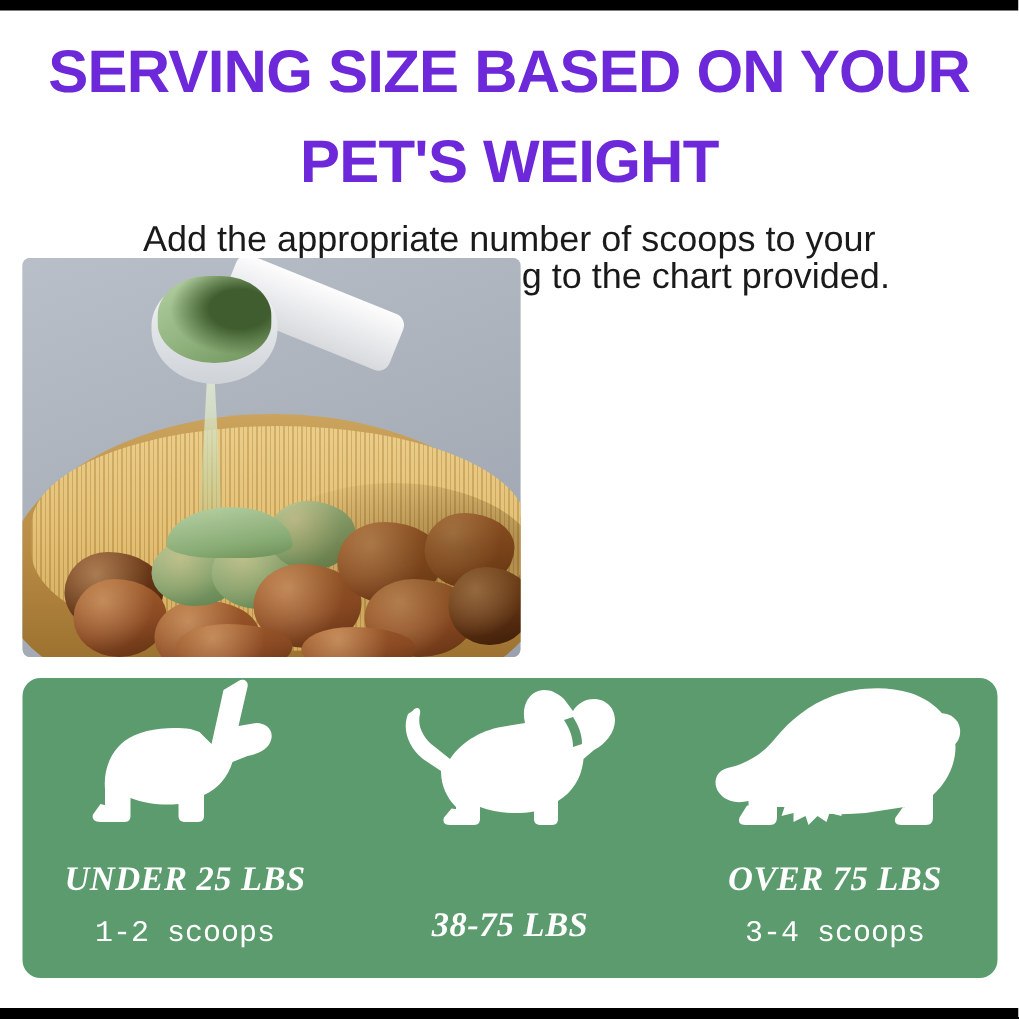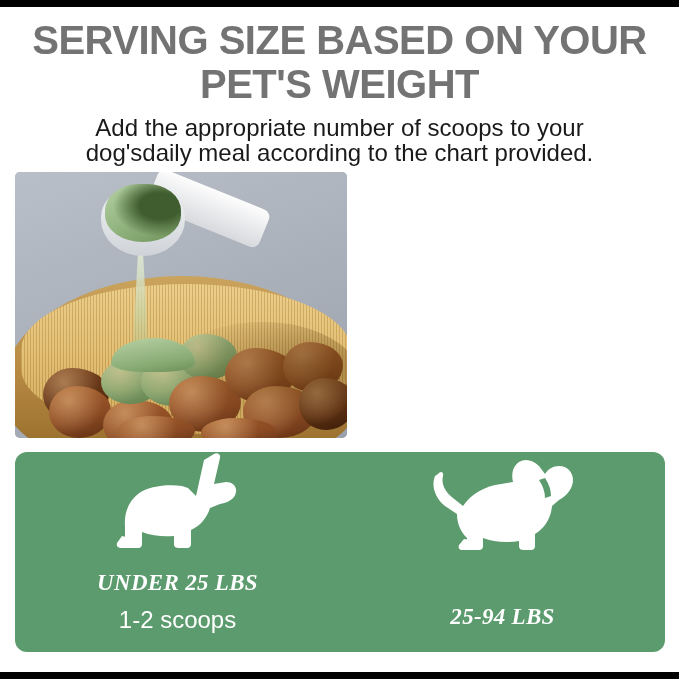--- a/index.html
+++ b/index.html
@@ -12,23 +12,23 @@
   }
   .edge-bar{position:absolute;left:0;width:679px;height:7px;background:#000;}
   .edge-bar.top{top:0;}
   .edge-bar.bottom{bottom:0;}
 
   
   .header{position:absolute;top:18px;left:0;width:679px;text-align:center;}
   .headline{
     font-weight:bold;
     font-size:40px;
-    line-height:44px;
+    line-height:60px;
     letter-spacing:-0.5px;
-    color:#737373;
+    color:#6d28d9;
     margin:0 30px;
   }
   .subhead{
     font-size:24px;
     line-height:25px;
     color:#1a1a1a;
     margin:9px 60px 0 60px;
   }
 
   
@@ -115,21 +115,21 @@
   .cell{flex:1;position:relative;display:flex;flex-direction:column;
         align-items:center;justify-content:space-between;padding-bottom:18px;}
   .dog{height:104px;display:flex;align-items:flex-end;justify-content:center;margin-bottom:8px;}
   .dog svg{display:block;}
   .w-label{
     font-family:"Liberation Serif",serif;
     font-style:italic;font-weight:bold;
     font-size:23px;color:#ffffff;letter-spacing:.3px;
     white-space:nowrap;margin-bottom:4px;
   }
-  .s-label{font-size:24px;color:#ffffff;white-space:nowrap;}
+  .s-label{font-size:20px;color:#ffffff;white-space:nowrap;font-family:Liberation Mono, monospace;}
 </style>
 </head>
 <body>
 
 <div class="edge-bar top"></div>
 
 <div class="header">
   <h1 class="headline">SERVING SIZE BASED ON YOUR PET'S WEIGHT</h1>
   <p class="subhead">Add the appropriate number of scoops to your dog'sdaily meal according to the chart provided.</p>
 </div>
@@ -188,18 +188,39 @@
         <path fill="#fff" d="M8 24 C4 34 8 46 18 54 L30 62 C30 72 34 80 40 86 L40 94
           C40 97 42 98 45 98 L52 98 C55 98 56 96 56 94 L56 86 C66 90 80 91 92 89
           L92 94 C92 97 94 98 97 98 L104 98 C107 98 108 96 108 94 L108 82
           C118 76 124 66 125 54 L132 48 C140 44 146 36 146 28 C146 20 140 14 132 14
           C126 14 121 17 118 22 L112 14 C106 8 98 6 92 10 C86 14 84 22 86 30
           L74 32 C58 34 44 42 36 54 L26 46 C18 40 14 32 16 24 C17 19 13 19 11 22 Z"></path>
         <path fill="#5b9b6d" d="M112 28 C116 34 118 40 118 46 L124 44 C124 38 122 32 118 26 Z"></path>
         <path fill="#fff" d="M44 88 L44 98 L36 98 C32 98 31 96 32 93 L37 87 Z"></path>
       </svg>
     </div>
-    <div class="w-label">25-94 LBS</div>
-  </div>
-
+    <div class="w-label">38-75 LBS</div>
+  </div>
+
+  <div class="cell">
+    <div class="dog">
+      <svg width="168" height="104" viewBox="0 0 168 104">
+        <path fill="#fff" d="M12 60 C4 62 2 70 6 76 C10 82 18 84 26 82 L26 92
+          C26 96 28 98 32 98 L40 98 C44 98 45 96 45 92 L45 84
+          C60 90 82 92 104 90 L130 86 L130 92 C130 96 132 98 136 98 L144 98
+          C148 98 149 96 149 92 L149 78 C158 70 164 58 164 46
+          C164 30 152 16 134 10 C118 5 98 6 82 12 C66 18 54 28 44 40
+          C36 50 26 57 12 60 Z"></path>
+        <path fill="#fff" d="M150 24 C158 22 166 26 167 34 C168 42 162 48 154 48
+          C148 48 144 44 144 38 Z"></path>
+        <path fill="#fff" d="M44 56 L40 62 L44 66 L38 70 L44 74 L38 78 L46 80 L42 86 L50 86
+          L48 92 L56 90 L56 96 L64 92 L66 98 L72 92 L78 96 L80 90 L88 92 L88 86
+          L96 86 L92 80 L100 78 L94 74 L100 70 L94 66 L100 62 L94 58 Z"></path>
+        <path fill="#fff" d="M32 86 L32 98 L24 98 C20 98 19 96 20 93 L25 85 Z"></path>
+        <path fill="#fff" d="M136 88 L136 98 L128 98 C124 98 123 96 124 93 L129 86 Z"></path>
+      </svg>
+    </div>
+    <div class="w-label">OVER 75 LBS</div>
+    <div class="s-label">3-4 scoops</div>
+  </div>
 </div>
 
 <div class="edge-bar bottom"></div>
 
 </body></html>

